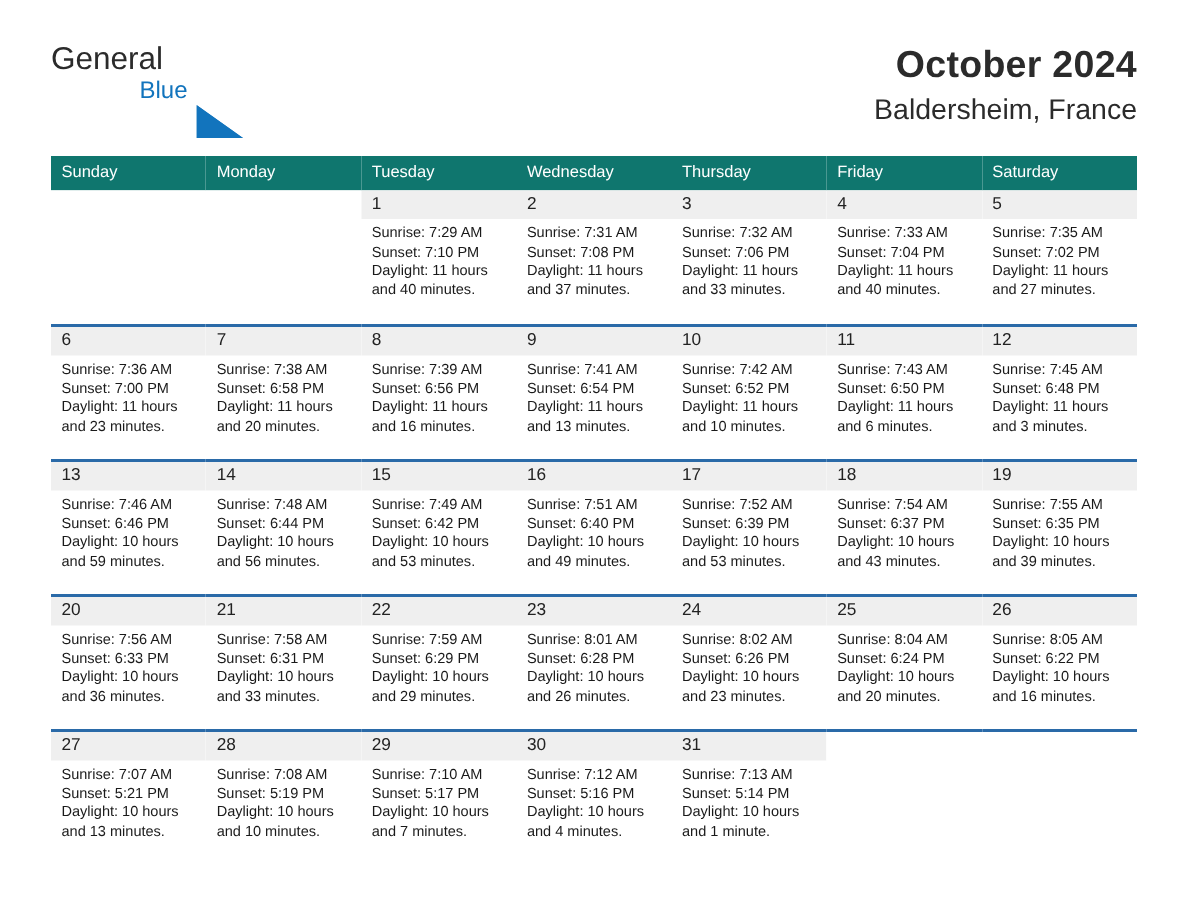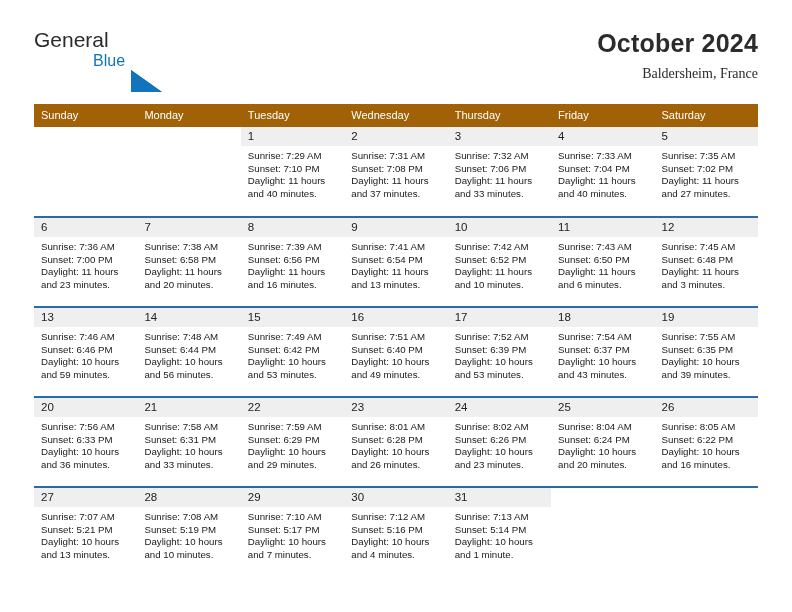--- a/index.html
+++ b/index.html
@@ -40,35 +40,34 @@
 
   .title-wrap {
     position: absolute; right: 0; top: 0;
     text-align: right; width: 460px;
   }
   .cal-title {
     font-size: 25px; color: #2b2b2b; font-weight: bold;
     line-height: 30px; letter-spacing: 0.2px;
   }
   .cal-sub {
-    font-size: 14px; color: #2b2b2b; line-height: 22px;
+    font-size: 19px; color: #2b2b2b; line-height: 22px;
     margin-top: 5px;
-    font-family: Liberation Serif, serif;
   }
 
   
   .cal {
     position: absolute;
     left: 34px; top: 104px;
     width: 724px;
     border-collapse: collapse;
     table-layout: fixed;
   }
   .cal th {
-    background: #a16207;
+    background: #0f766e;
     color: #ffffff;
     font-size: 11px;
     font-weight: normal;
     text-align: left;
     padding: 5px 0 6px 7px;
     height: 21px;
     border: none;
   }
   .cal td {
     vertical-align: top;

